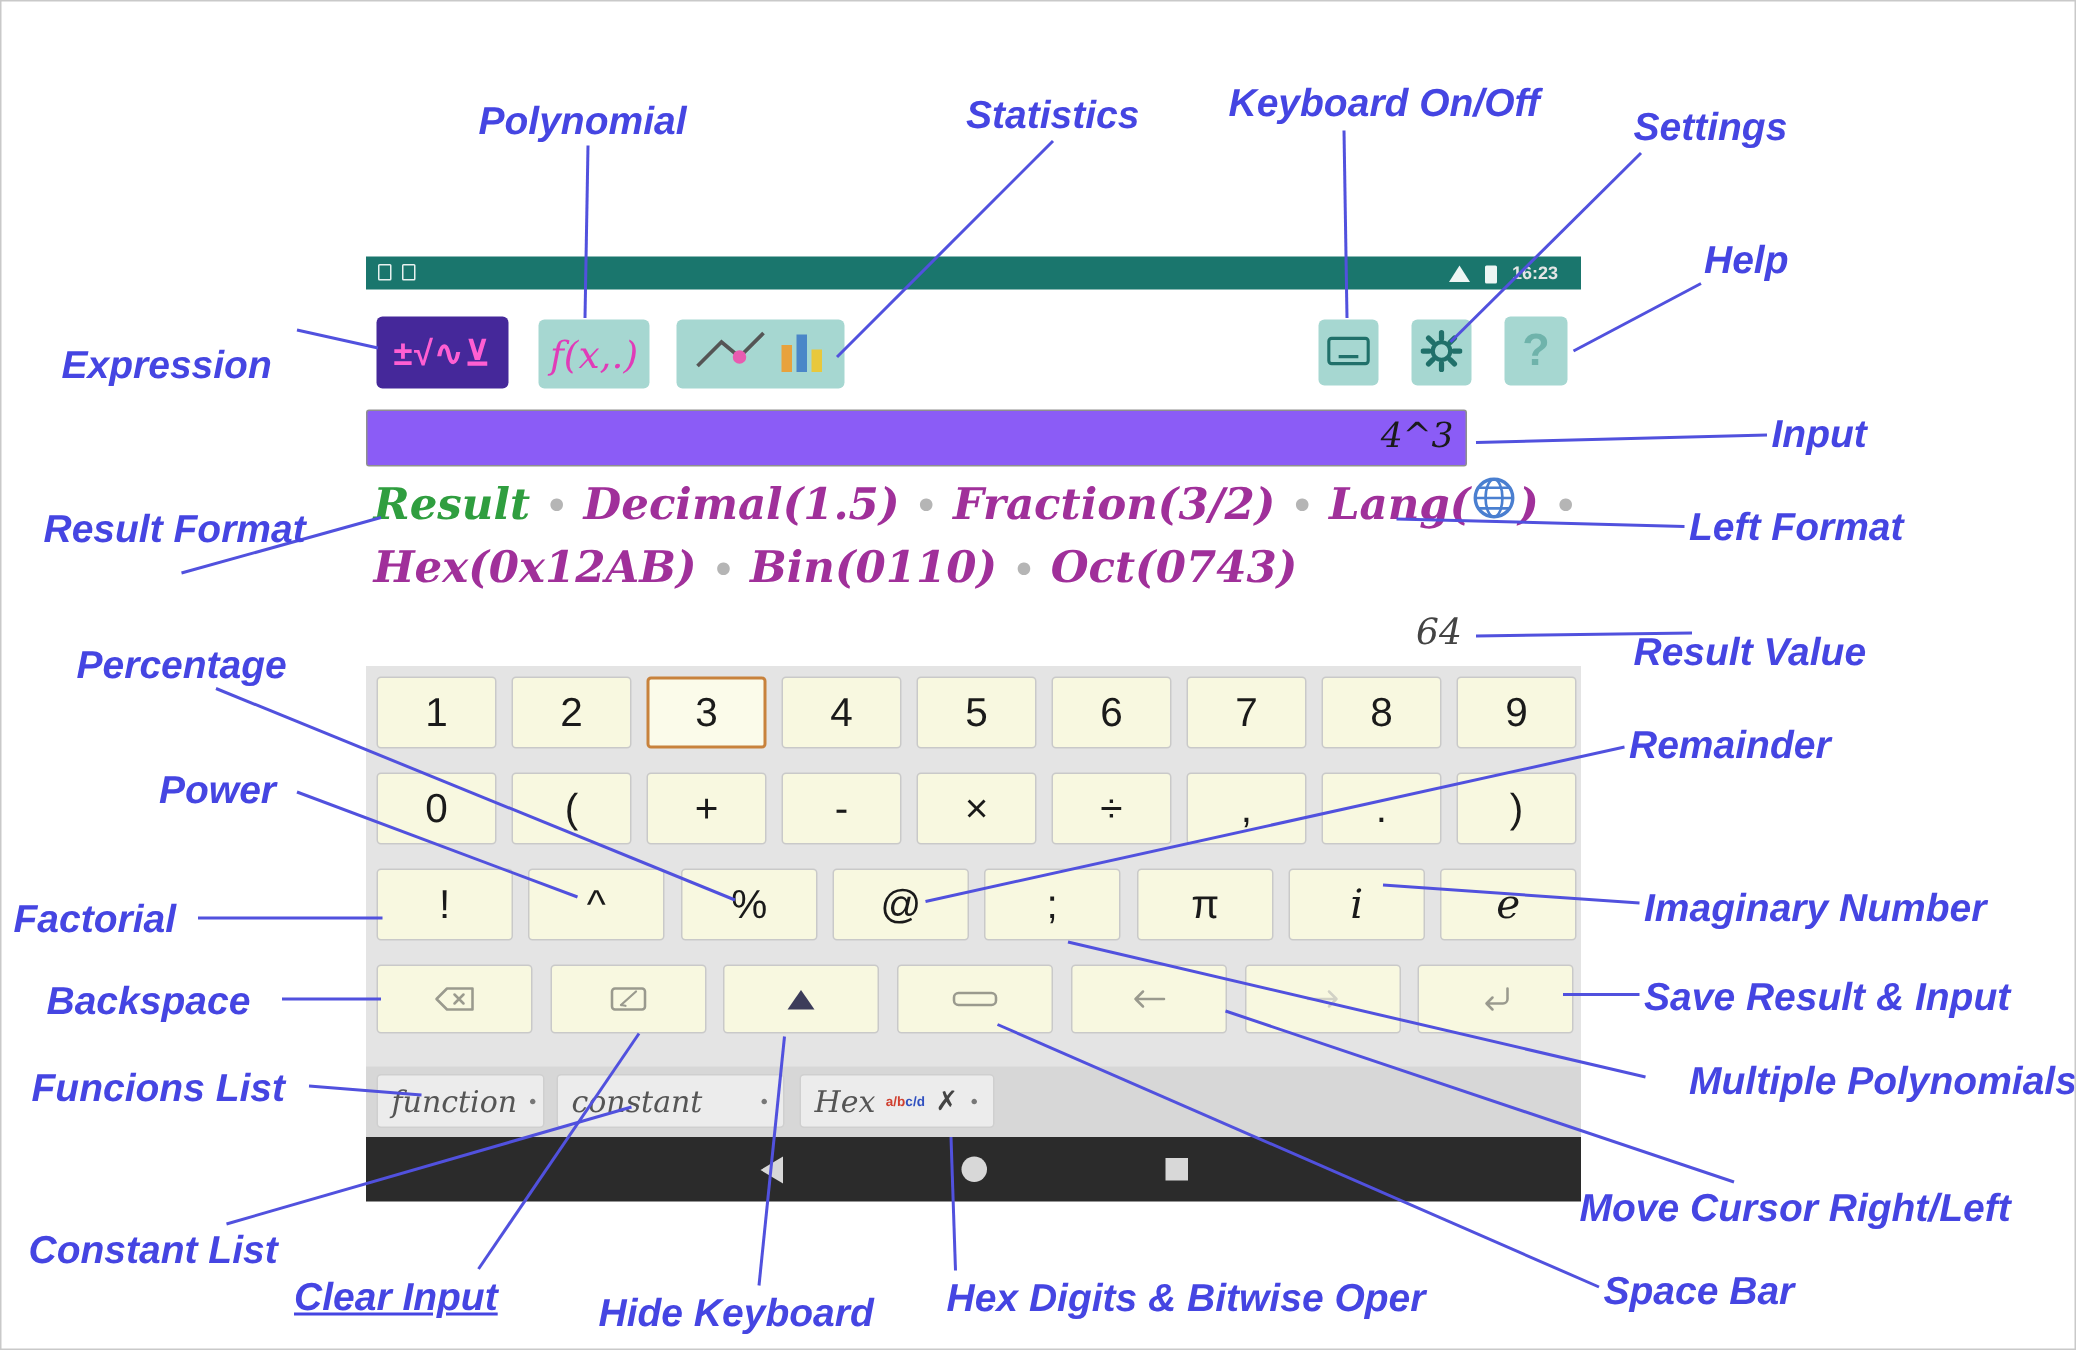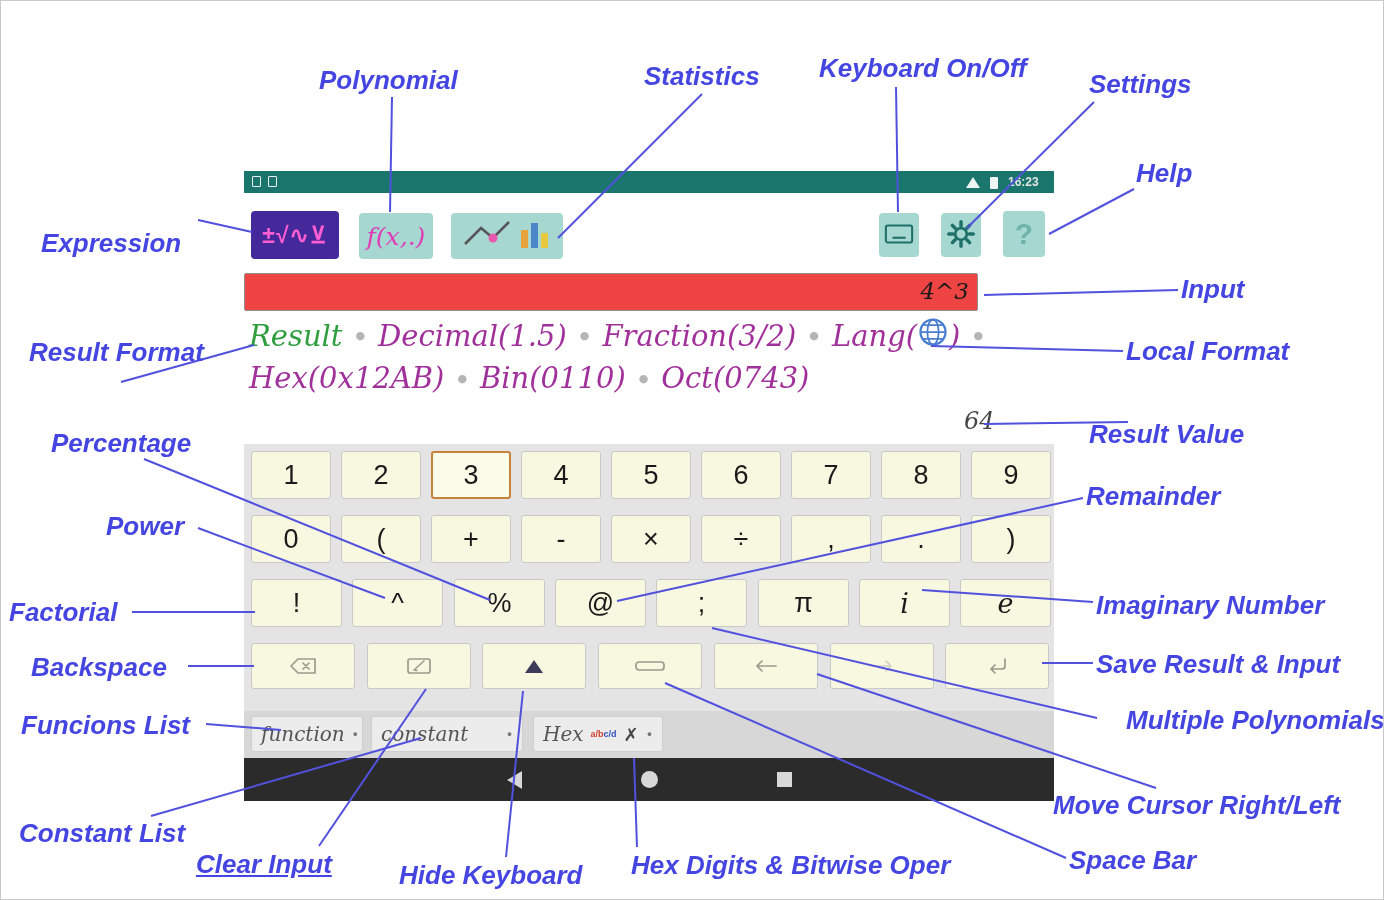--- a/index.html
+++ b/index.html
@@ -21,31 +21,31 @@
 
   .btn{position:absolute;border:none;border-radius:4px;cursor:pointer;display:flex;align-items:center;justify-content:center;padding:0;}
   .btn-teal{background:#a6d7d1;}
   .btn-expr{left:7px;top:40px;width:88px;height:48px;background:#45289a;color:#ff5fd2;font-size:23px;font-weight:bold;letter-spacing:1px;}
   .btn-fx{left:115px;top:42px;width:74px;height:46px;color:#e03cb8;font-size:25px;font-style:italic;font-family:"DejaVu Serif",serif;}
   .btn-stats{left:207px;top:42px;width:112px;height:46px;}
   .btn-kb{left:635px;top:42px;width:40px;height:44px;}
   .btn-gear{left:697px;top:42px;width:40px;height:44px;}
   .btn-help{left:759px;top:40px;width:42px;height:46px;color:#6fb3ab;font-size:30px;font-weight:bold;}
 
-  .input{position:absolute;left:0;top:102px;width:734px;height:38px;background:#ef4444;border:1.5px solid #8f8f8f;border-radius:2px;box-sizing:border-box;cursor:text;}
+  .input{position:absolute;left:0;top:102px;width:734px;height:38px;background:#8b5cf6;border:1.5px solid #8f8f8f;border-radius:2px;box-sizing:border-box;cursor:text;}
   .input span{position:absolute;right:8px;top:4px;font-family:"DejaVu Serif",serif;font-style:italic;font-size:23px;color:#1a1a1a;}
 
   .fmt-line{position:absolute;left:5px;display:flex;align-items:center;gap:13px;font-family:"DejaVu Serif",serif;font-style:italic;font-size:29px;color:#a0309a;white-space:nowrap;}
   #fmt1{top:146px;}#fmt2{top:190px;}
-  .fmt{cursor:pointer;display:inline-flex;align-items:center;}
+  .fmt{cursor:pointer;display:inline-flex;align-items:center;font-weight:bold;}
   .fmt-result{color:#2f9e3f;}
   .fdot{color:#b5b5b5;font-size:20px;font-style:normal;}
   .globe{margin:0 1px;}
 
-  .resultval{position:absolute;left:700px;top:236px;font-family:"DejaVu Serif",serif;font-style:italic;font-size:24px;color:#444;margin-left:20px;}
+  .resultval{position:absolute;left:700px;top:236px;font-family:"DejaVu Serif",serif;font-style:italic;font-size:24px;color:#444;}
 
   .kbarea{position:absolute;left:0;top:273px;width:810px;height:314px;background:#e4e4e4;}
   .key{position:absolute;background:#f8f8e0;border:1px solid #c9c9c9;border-radius:3px;display:flex;align-items:center;justify-content:center;font-size:27px;color:#1a1a1a;cursor:pointer;box-sizing:border-box;}
   .key-hl{border:2px solid #c8823c;background:#fbfbea;}
   .key-it{font-family:"DejaVu Serif",serif;font-style:italic;}
   .key-icon svg{display:block;}
 
   .strip{position:absolute;left:0;top:267px;width:810px;height:47px;background:#d7d7d7;}
   .chip{position:absolute;top:5px;height:36px;background:#ececec;border:1px solid #cfcfcf;border-radius:3px;display:flex;align-items:center;padding:0 9px;gap:7px;color:#555;font-size:20px;font-style:italic;font-family:"DejaVu Serif",serif;cursor:pointer;box-sizing:border-box;}
   .chip-dot{margin-left:auto;color:#777;font-weight:bold;font-style:normal;}
@@ -92,21 +92,21 @@
     </svg>
   <div id="annotations">
       <div class="ann" style="left: 318px; top: 64px;">Polynomial</div>
       <div class="ann" style="left: 643px; top: 60px;">Statistics</div>
       <div class="ann" style="left: 818px; top: 52px;">Keyboard On/Off</div>
       <div class="ann" style="left: 1088px; top: 68px;">Settings</div>
       <div class="ann" style="left: 1135px; top: 157px;">Help</div>
       <div class="ann" style="left: 40px; top: 203px; margin-top: 24px;">Expression</div>
       <div class="ann" style="left: 1180px; top: 273px;">Input</div>
       <div class="ann" style="left: 28px; top: 336px;">Result Format</div>
-      <div class="ann" style="left: 1125px; top: 335px;">Local Format</div>
+      <div class="ann" style="left: 1125px; top: 335px;">Left Format</div>
       <div class="ann" style="left: 1088px; top: 406px; margin-top: 12px;">Result Value</div>
       <div class="ann" style="left: 50px; top: 427px;">Percentage</div>
       <div class="ann" style="left: 105px; top: 510px;">Power</div>
       <div class="ann" style="left: 1085px; top: 480px;">Remainder</div>
       <div class="ann" style="left: 8px; top: 596px;">Factorial</div>
       <div class="ann" style="left: 1095px; top: 589px;">Imaginary Number</div>
       <div class="ann" style="left: 30px; top: 651px;">Backspace</div>
       <div class="ann" style="left: 1095px; top: 648px;">Save Result &amp; Input</div>
       <div class="ann" style="left: 20px; top: 709px;">Funcions List</div>
       <div class="ann" style="left: 1100px; top: 704px; margin-left: 25px;">Multiple Polynomials</div>

